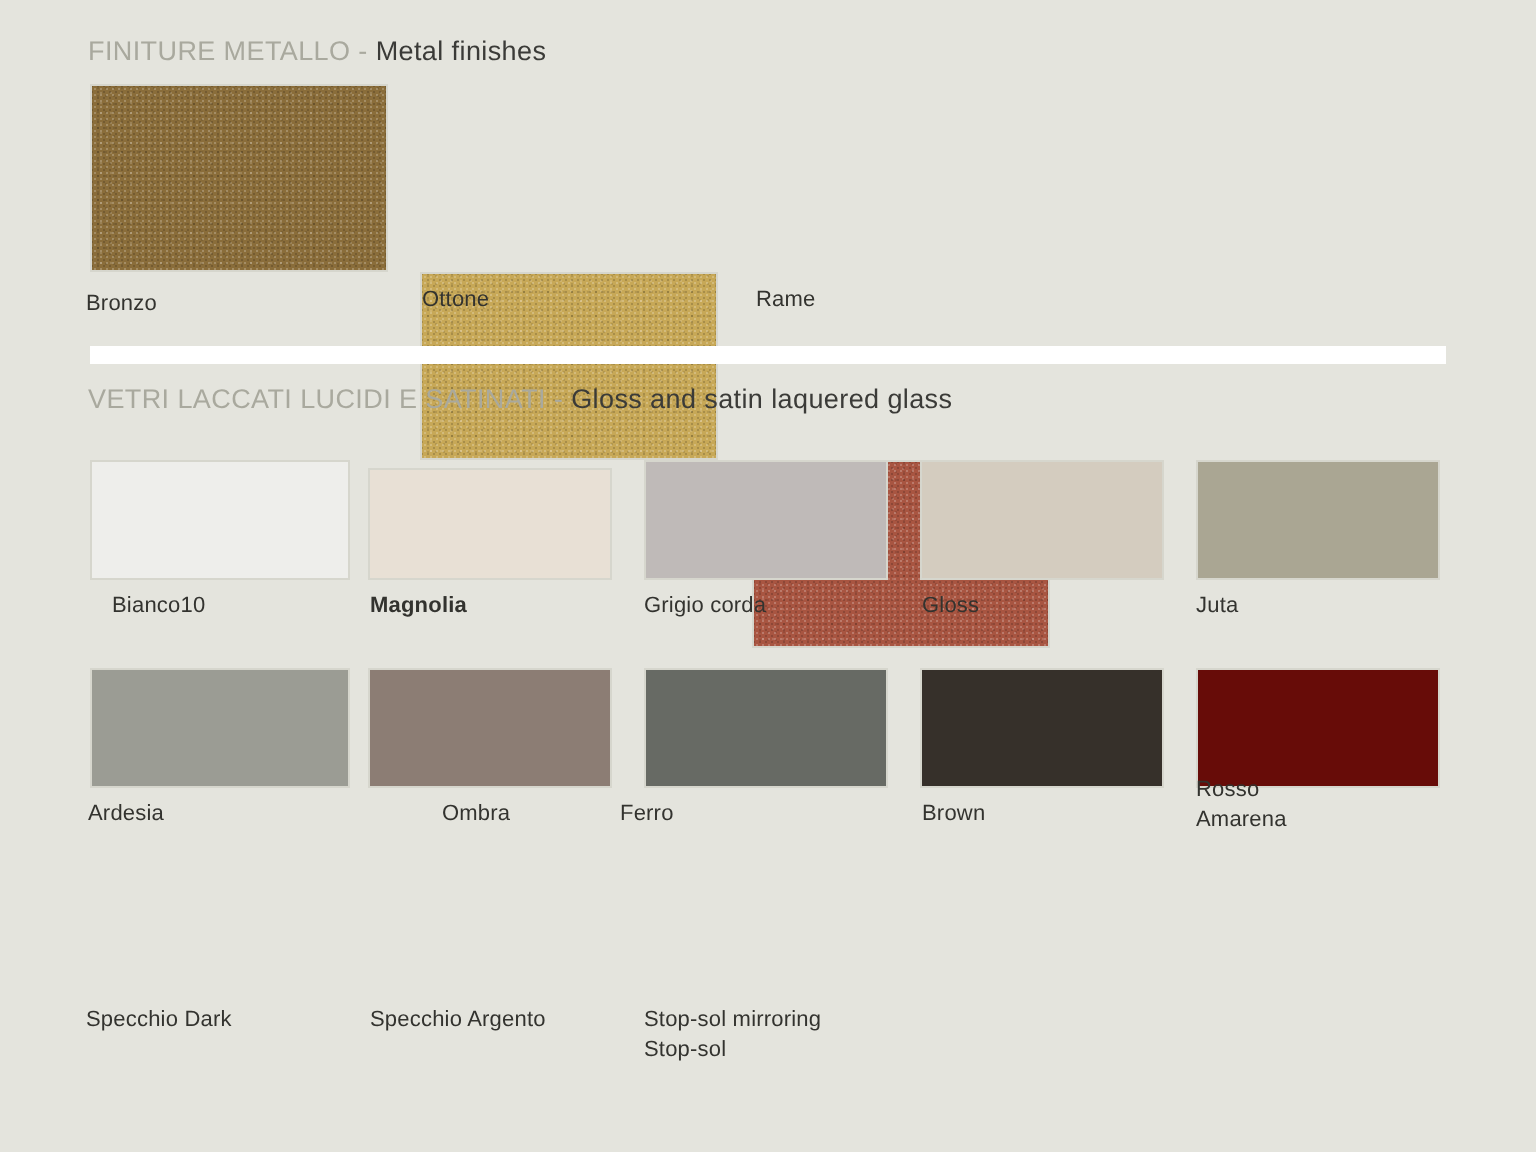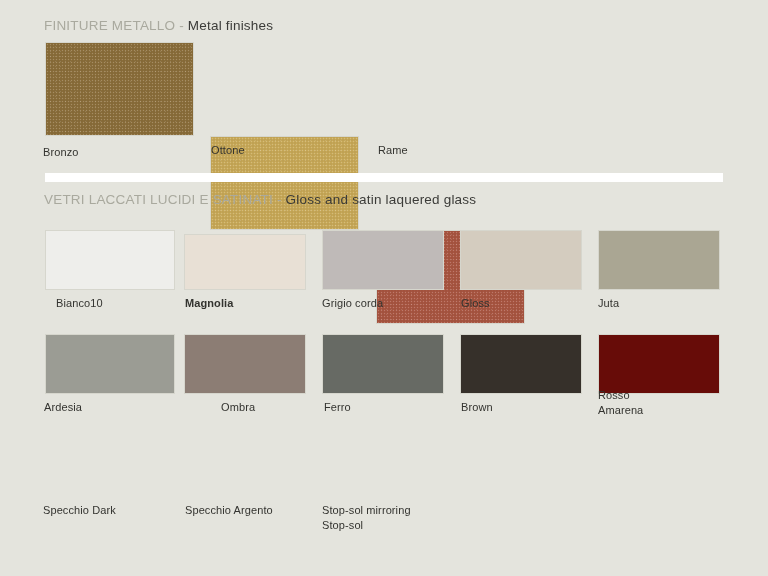--- a/index.html
+++ b/index.html
@@ -122,21 +122,21 @@
   <div class="swatch" style="left: 598px; top: 230px; width: 122px; height: 60px; background: rgb(170, 166, 147);" id="sw-g1-4"></div>
   <div class="label" style="left:598px; top:296px;">Juta</div>
 
   <div class="swatch" style="left: 45px; top: 334px; width: 130px; height: 60px; background: rgb(155, 156, 148);" id="sw-g2-0"></div>
   <div class="label" style="left:44px; top:400px;">Ardesia</div>
 
   <div class="swatch" style="left: 184px; top: 334px; width: 122px; height: 60px; background: rgb(140, 125, 116);" id="sw-g2-1"></div>
   <div class="label" style="left:185px; top:400px;margin-left:36px;">Ombra</div>
 
   <div class="swatch" style="left: 322px; top: 334px; width: 122px; height: 60px; background: rgb(103, 106, 100);" id="sw-g2-2"></div>
-  <div class="label" style="left:324px; top:400px;">Ferro</div>
+  <div class="label" style="left:310px; top:400px;">Ferro</div>
 
   <div class="swatch" style="left: 460px; top: 334px; width: 122px; height: 60px; background: rgb(54, 48, 42);" id="sw-g2-3"></div>
   <div class="label" style="left:461px; top:400px;">Brown</div>
 
   <div class="swatch" style="left: 598px; top: 334px; width: 122px; height: 60px; background: rgb(103, 12, 8);" id="sw-g2-4"></div>
   <div class="label" style="left:598px; top:388px;">Rosso Amarena</div>
 
   <div class="label" style="left:43px; top:503px;">Specchio Dark</div>
 
   <div class="label" style="left:185px; top:503px;">Specchio Argento</div>

